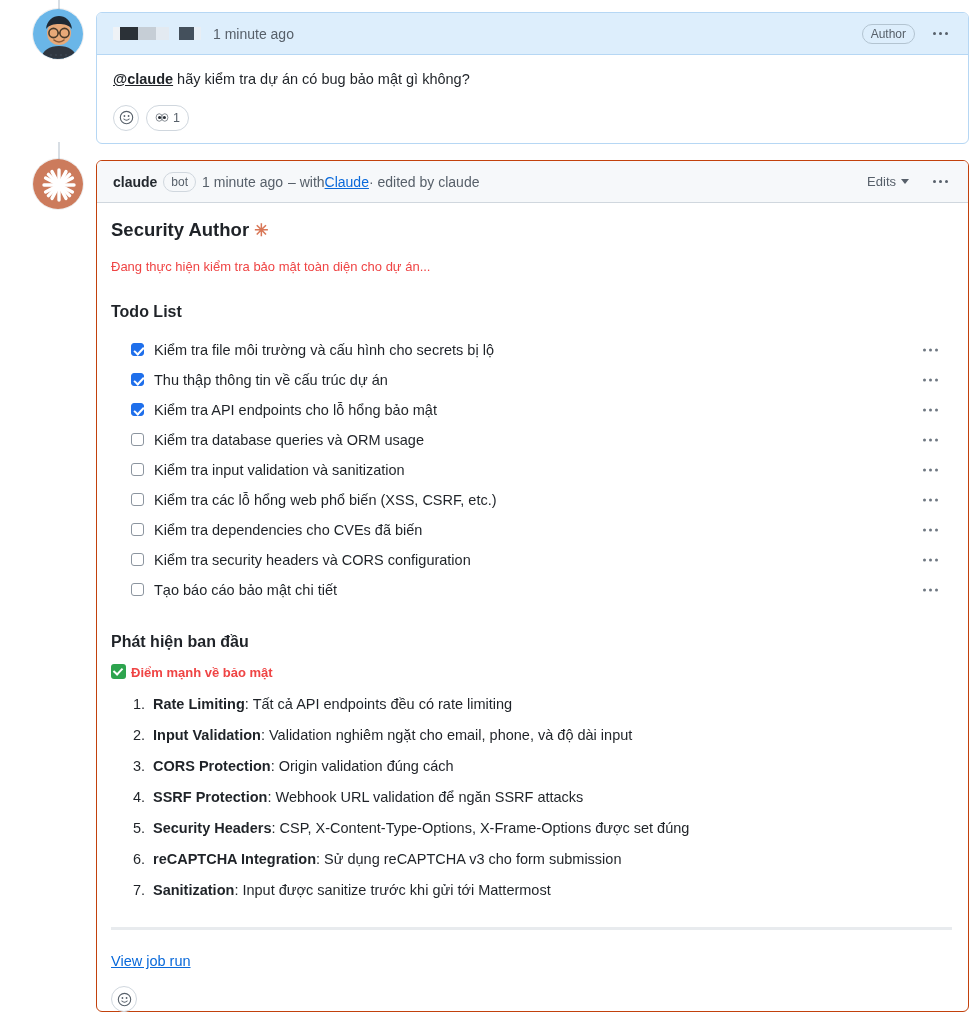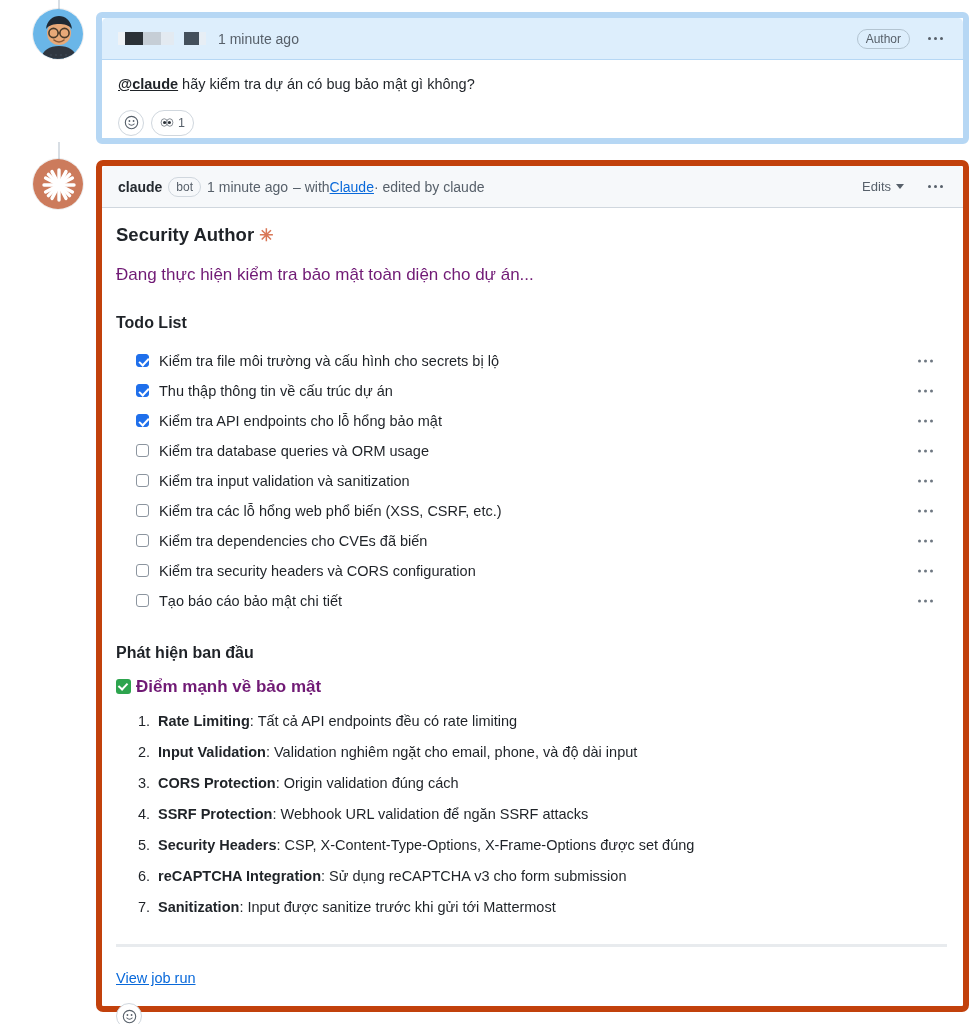--- a/index.html
+++ b/index.html
@@ -23,25 +23,25 @@
     border-radius: 50%; overflow: hidden;
     border: 1px solid rgba(27,31,36,0.08);
   }
   .avatar-user { top: 8px; }
   .avatar-bot  { top: 158px; }
 
   
   .card {
     position: absolute; left: 96px; right: 4px;
     background: #ffffff;
-    border: 6px solid #c2410c;
+    border: 1px solid #c2410c;
     border-radius: 6px;
   }
   .card-user { top: 12px; height: 132px; border-color: #b6d7f4; }
-  .card-bot  { top: 160px; height: 852px; border-radius: 7px; }
+  .card-bot  { top: 160px; height: 852px; }
 
   .card-header {
     display: flex; align-items: center;
     height: 42px; padding: 0 16px;
     font-size: 14px; color: #57606a;
     border-bottom: 1px solid #d0d7de;
     border-top-left-radius: 5px; border-top-right-radius: 5px;
   }
   .card-user .card-header { background: #ddeefc; border-bottom-color: #b6d7f4; }
   .card-bot  .card-header { background: #f6f8fa; }
@@ -89,21 +89,21 @@
     border: 1px solid #d0d7de; border-radius: 13px;
     background: #fff; display:flex; align-items:center; justify-content:center;
     gap: 4px; font-size: 12.5px; color: #57606a;
   }
   .rx-smiley { padding: 0; width: 26px; }
 
   
   .md { padding: 16px 16px 0 14px; }
   .md h3 { font-size: 18.5px; font-weight: bold; color:#1f2328; margin: 0 0 16px 0; }
   .md h4 { font-size: 16px; font-weight: bold; color:#1f2328; margin: 26px 0 12px 0; }
-  .md p  { font-size: 17px; color:#701a75; margin: 0 0 4px 0; line-height:1.5; }
+  .md p  { font-size: 13px; color:#ef4444; margin: 0 0 4px 0; line-height:1.5; }
 
   .sparkle { color:#d97757; font-size:17px; }
 
   
   .tasks { margin-top: 14px; }
   .task {
     position: relative; display:flex; align-items:center;
     height: 30px; padding-left: 20px; padding-right: 40px;
   }
   .cbox {

